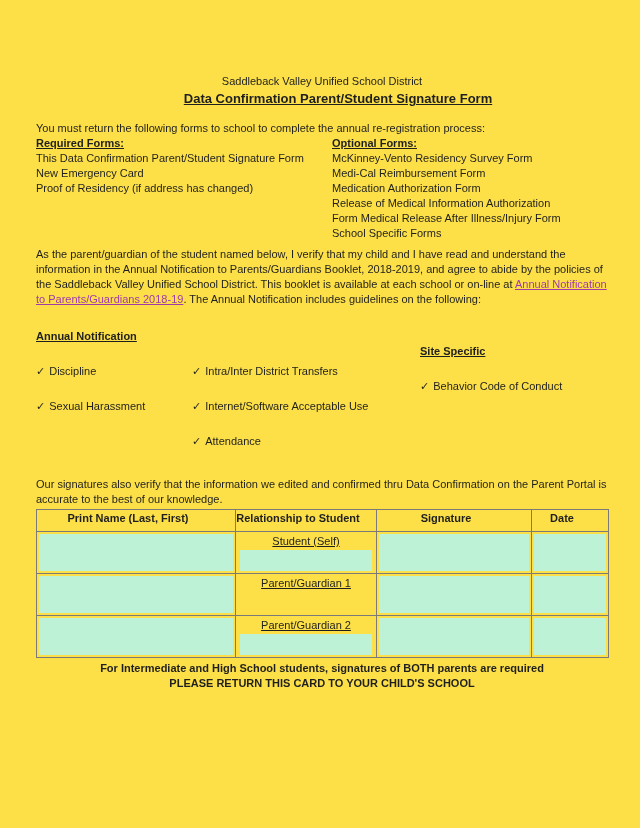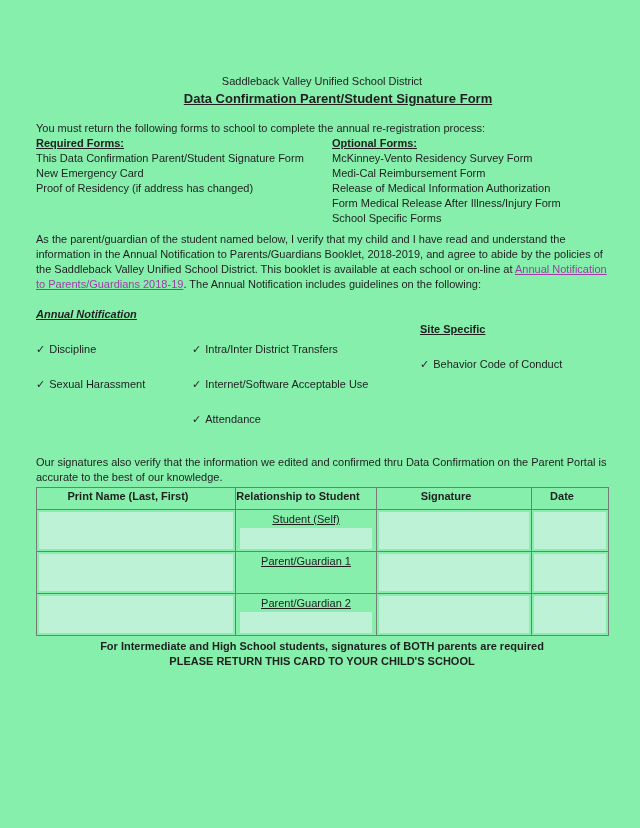--- a/index.html
+++ b/index.html
@@ -1,20 +1,20 @@
 <!DOCTYPE html>
 <html><head>
 <meta charset="utf-8">
 <style>
   html,body { margin:0; padding:0; }
   .page {
     position: relative;
     width: 640px;
     height: 828px;
-    background: #86efac;
+    background: #fde047;
     font-family: "Liberation Sans", sans-serif;
     font-size: 11px;
     color: #1f1f1f;
     overflow: hidden;
   }
   .content {
     position: absolute;
     left: 36px;
     top: 75px;
     width: 572px;
@@ -24,21 +24,21 @@
   .title { margin-top: 3px; line-height: 16px; }
   .title span { font-size: 13px; font-weight: bold; text-decoration: underline; padding-left: 32px; }
   .intro { margin-top: 14px; line-height: 15px; }
   .forms-row { display: flex; }
   .forms-col-left { width: 296px; flex: 0 0 296px; }
   .forms-col-right { flex: 1; }
   .list-heading { font-weight: bold; text-decoration: underline; line-height: 15px; }
   .form-item { line-height: 15px; }
   .agreement { margin-top: 6px; line-height: 15px; }
   .link { color: #a03ba8; text-decoration: underline; cursor: pointer; }
-  .an-heading { margin-top: 15px; font-weight: bold; text-decoration: underline; line-height: 15px; font-style: italic; }
+  .an-heading { margin-top: 22px; font-weight: bold; text-decoration: underline; line-height: 15px; }
   .checklist-row { display: flex; }
   .check-col1 { width: 156px; flex: 0 0 156px; }
   .check-col2 { width: 228px; flex: 0 0 228px; }
   .check-col3 { flex: 1; }
   .check-item { line-height: 15px; white-space: nowrap; margin-top: 20px; }
   .check { display: inline-block; margin-right: 4px; }
   .statement { margin-top: 28px; line-height: 15px; }
   table.sig-table {
     margin-top: 2px;
     width: 572px;
@@ -90,20 +90,21 @@
       <div class="forms-col-left">
         <div class="list-heading">Required Forms:</div>
         <div class="form-item">This Data Confirmation  Parent/Student Signature Form</div>
         <div class="form-item">New Emergency Card</div>
         <div class="form-item">Proof of Residency (if address has changed)</div>
       </div>
       <div class="forms-col-right">
         <div class="list-heading">Optional Forms:</div>
         <div class="form-item">McKinney-Vento Residency Survey Form</div>
         <div class="form-item">Medi-Cal Reimbursement Form</div>
+        <div class="form-item">Medication Authorization Form</div>
         <div class="form-item">Release of Medical Information Authorization</div>
         <div class="form-item">Form Medical Release After Illness/Injury Form</div>
         <div class="form-item">School Specific Forms</div>
       </div>
     </div>
 
     <div class="agreement"><span>As the parent/guardian of the student named below, I verify that my child and I have read and understand the information in the Annual Notification to Parents/Guardians Booklet, 2018-2019, and agree to abide by the policies of the Saddleback Valley Unified School District. This booklet is available at each school or on-line at </span><span class="link">Annual Notification to Parents/Guardians 2018-19</span><span>. The Annual Notification includes guidelines on the following:</span></div>
 
     <div class="an-heading">Annual Notification</div>
 

